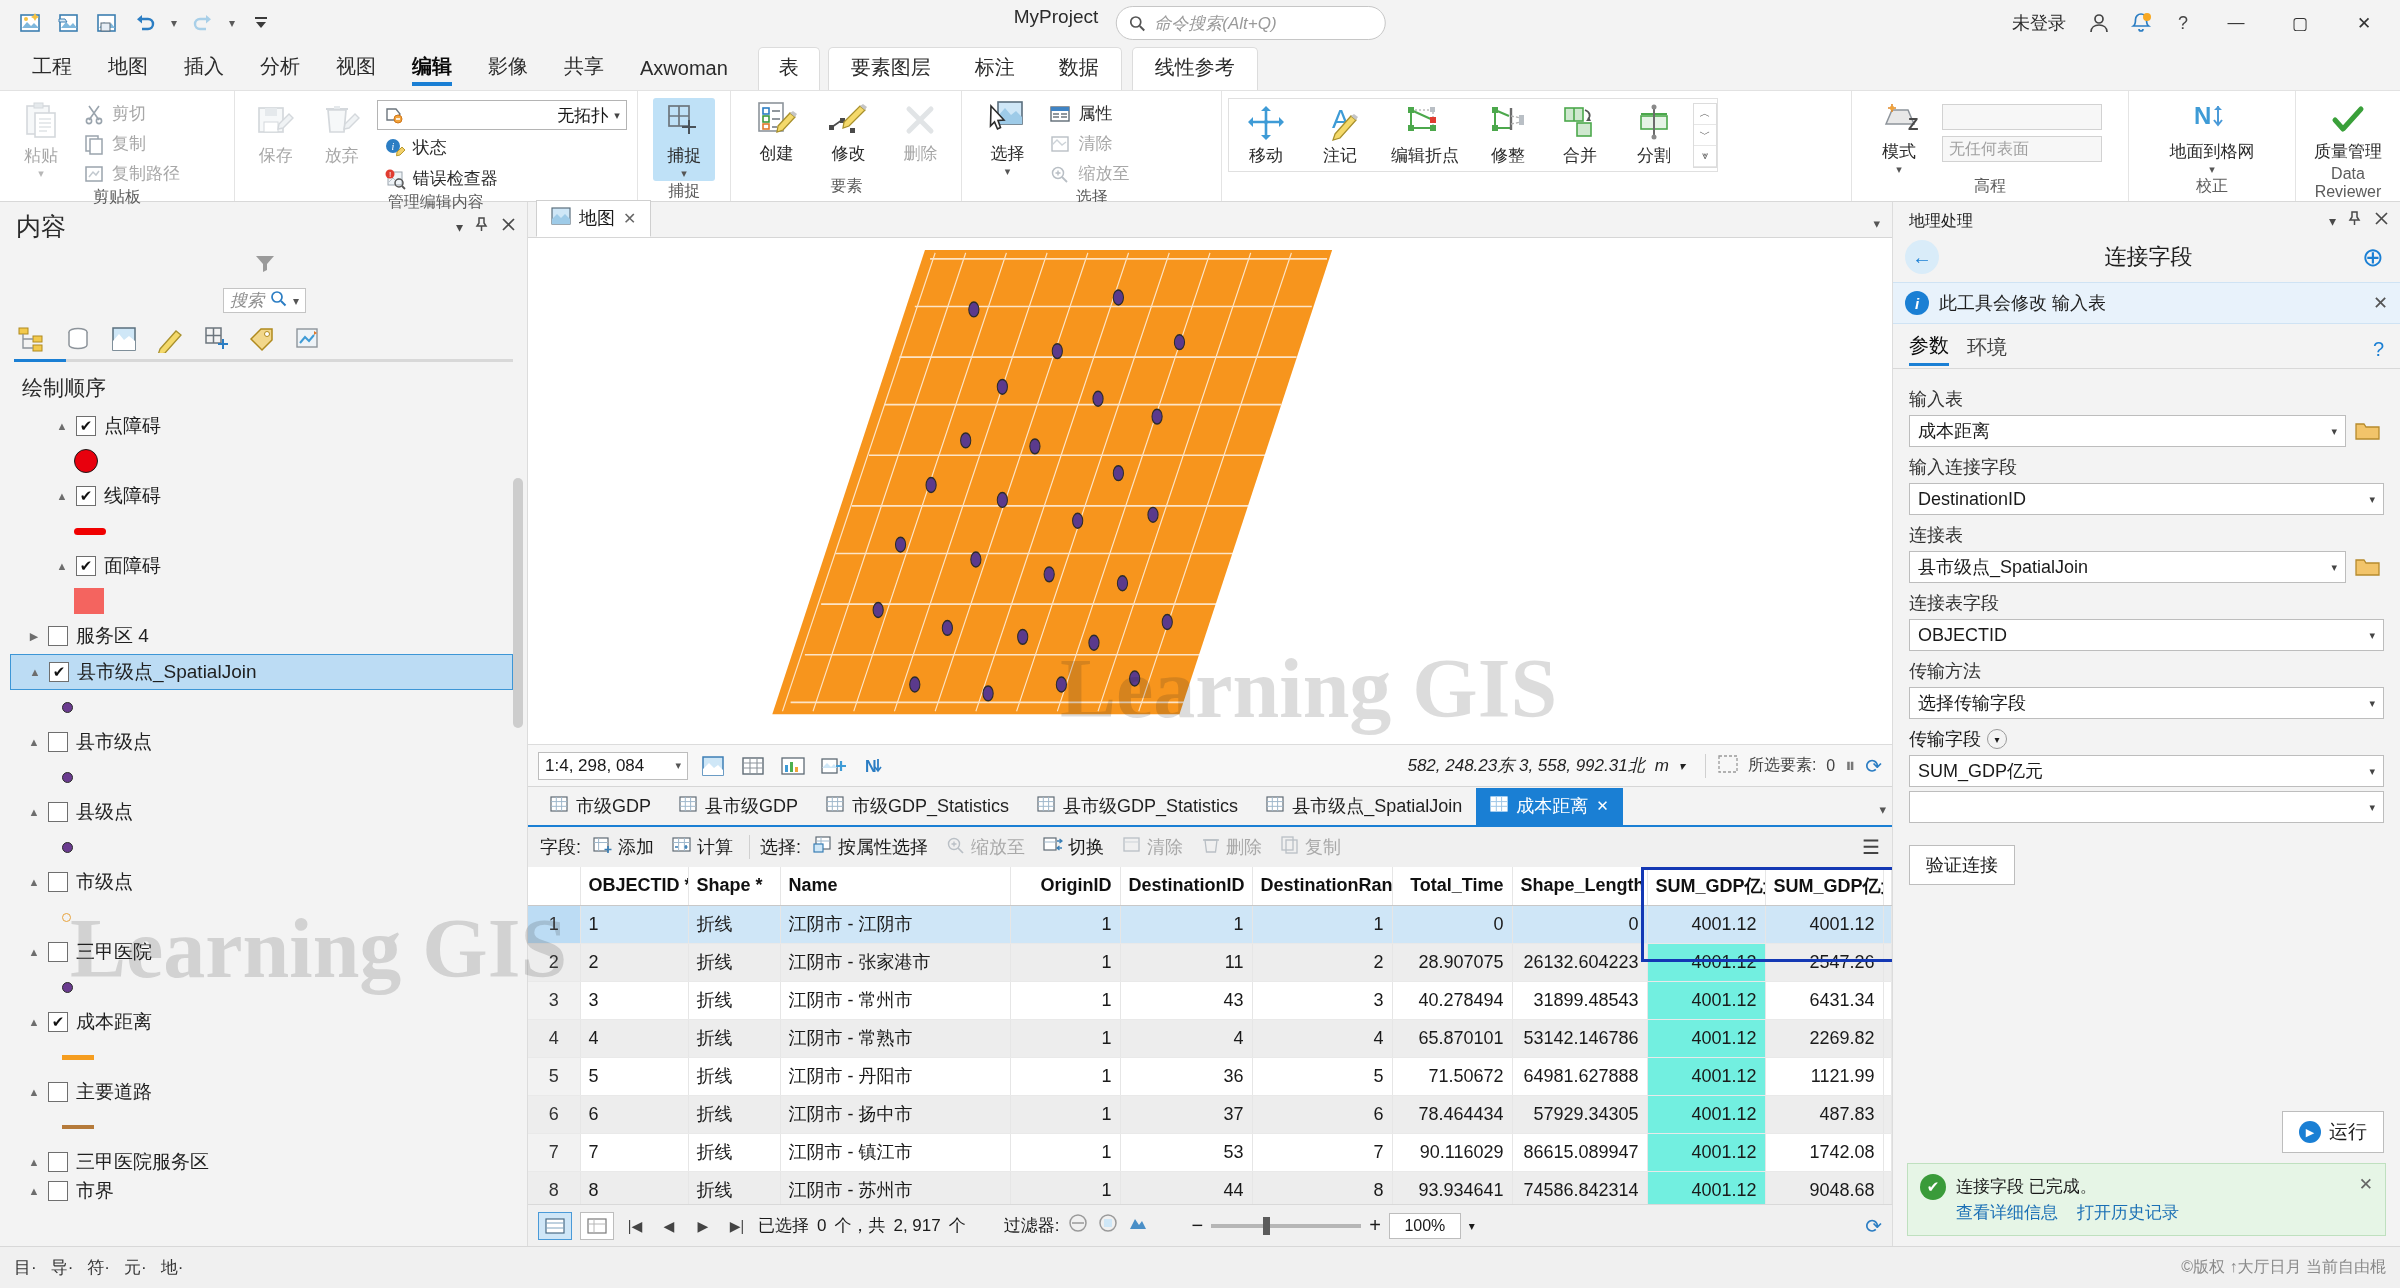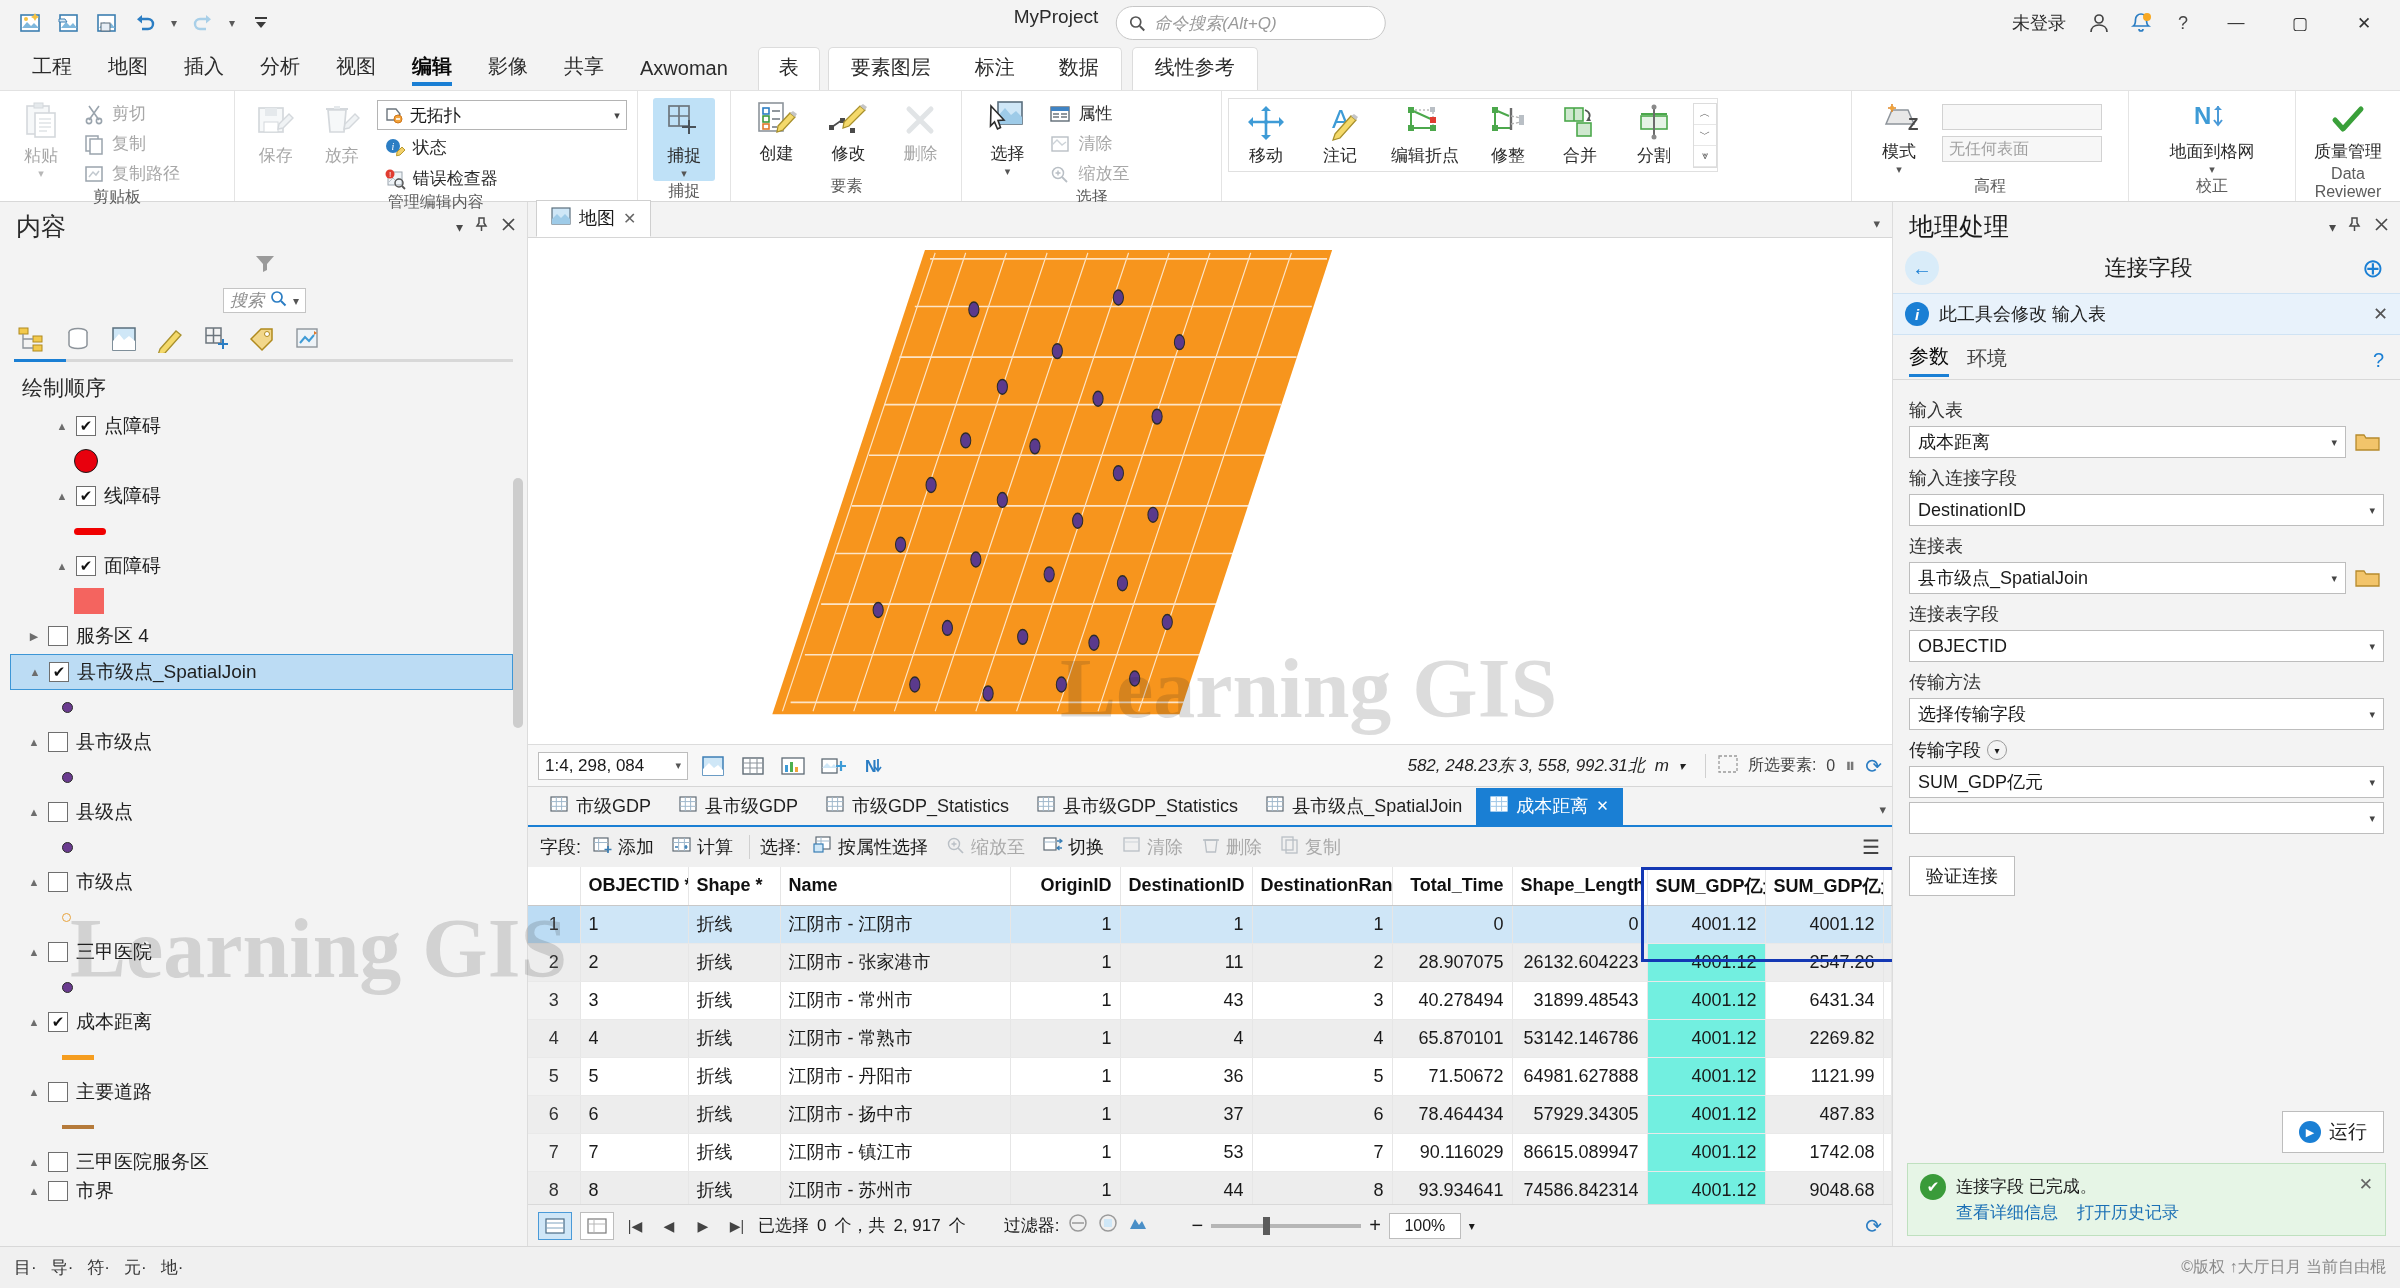--- a/index.html
+++ b/index.html
@@ -52,21 +52,21 @@
   .bigbtn.active { background:#bfe1f7; }
   .bigbtn.dis { opacity:.42; }
   .bigbtn .lbl { font-size:17px; color:#2b2b2b; white-space:nowrap; }
   .bigbtn .car { font-size:11px; color:#555; line-height:8px; }
   .ico { display:flex; align-items:center; justify-content:center; }
 
   .smallcol { display:flex; flex-direction:column; gap:3px; padding-top:2px; }
   .smallbtn { display:flex; align-items:center; gap:7px; padding:2px 7px; border-radius:3px; cursor:pointer; font-size:17px; color:#2b2b2b; white-space:nowrap; }
   .smallbtn.dis { color:#a8a8a8; }
   .combo { width:250px; height:30px; border:1px solid #b4b4b4; background:#fff; display:flex; align-items:center; padding:0 6px; gap:6px; font-size:17px; }
-  .combo .cv { flex:1; }
+  .combo .cv { flex:1;text-align:right; }
   .combo .ca { color:#444; font-size:11px; }
   .galleryspin { display:flex; flex-direction:column; border:1px solid #dcdcdc; margin-left:2px; }
   .galleryspin div { width:22px; height:21px; display:flex; align-items:center; justify-content:center; font-size:11px; color:#555; border-bottom:1px solid #e6e6e6; }
   .toolsbox { border:1px solid #e0e0e0; display:flex; align-items:center; }
   .flatfield { width:160px; height:26px; border:1px solid #d2d2d2; background:#f7f7f7; color:#a0a0a0; font-size:16px; display:flex; align-items:center; padding:0 6px; }
 
   
   .main { flex:1; display:flex; min-height:0; }
 
   
@@ -146,21 +146,21 @@
   .tfooter .viewbtn.on { background:#cfe6f7; border-color:#4a9ad8; }
   .zoomwrap { display:flex; align-items:center; gap:8px; }
   .zslider { width:150px; height:4px; background:#b6b6b6; position:relative; }
   .zslider .knob { position:absolute; left:52px; top:-7px; width:7px; height:18px; background:#5b5b5b; }
   .zlevel { width:72px; height:26px; border:1px solid #bdbdbd; background:#fff; display:flex; align-items:center; justify-content:center; font-size:16px; }
   .filterwrap { display:flex; align-items:center; gap:8px; margin-left:30px; }
 
   
   .gp { width:508px; background:#f3f3f3; border-left:1px solid #dcdcdc; display:flex; flex-direction:column; min-height:0; }
   .gp .hdr { display:flex; align-items:center; padding:8px 10px 4px 16px; }
-  .gp .hdr .t { font-size:25px; }
+  .gp .hdr .t { font-size:16px; }
   .gp .hdr .acts { margin-left:auto; display:flex; gap:10px; color:#4a4a4a; align-items:center; }
   .gptool { display:flex; align-items:center; padding:4px 12px 8px; }
   .gpback { width:34px; height:34px; border-radius:50%; background:#d9ecf9; color:#1a7fd4; display:flex; align-items:center; justify-content:center; font-size:20px; cursor:pointer; }
   .gptitle { flex:1; text-align:center; font-size:22px; color:#1f1f1f; }
   .gpadd { width:30px; height:30px; display:flex; align-items:center; justify-content:center; color:#1a7fd4; font-size:26px; cursor:pointer; }
   .gpnote { display:flex; align-items:center; gap:10px; background:#e8f2fb; border-top:1px solid #cfe3f4; border-bottom:1px solid #cfe3f4; padding:8px 12px; font-size:18px; color:#1f1f1f; }
   .gpnote .ci { width:24px; height:24px; border-radius:50%; background:#1a7fd4; color:#fff; display:flex; align-items:center; justify-content:center; font-size:15px; font-style:italic; font-weight:bold; flex:0 0 24px; }
   .gpnote .cx { margin-left:auto; color:#555; cursor:pointer; }
   .gptabs { display:flex; align-items:center; gap:18px; padding:8px 16px 2px; border-bottom:1px solid #d8d8d8; }
   .gptab { font-size:20px; padding-bottom:4px; color:#444; cursor:pointer; }

